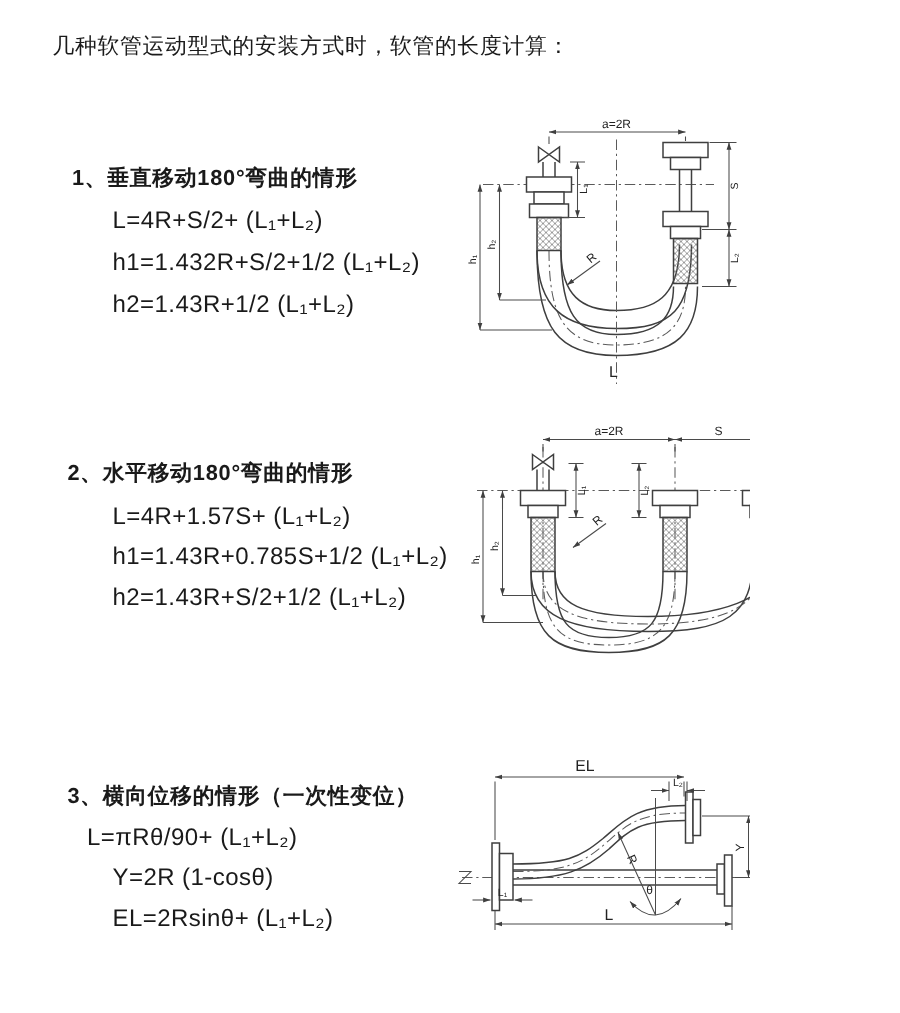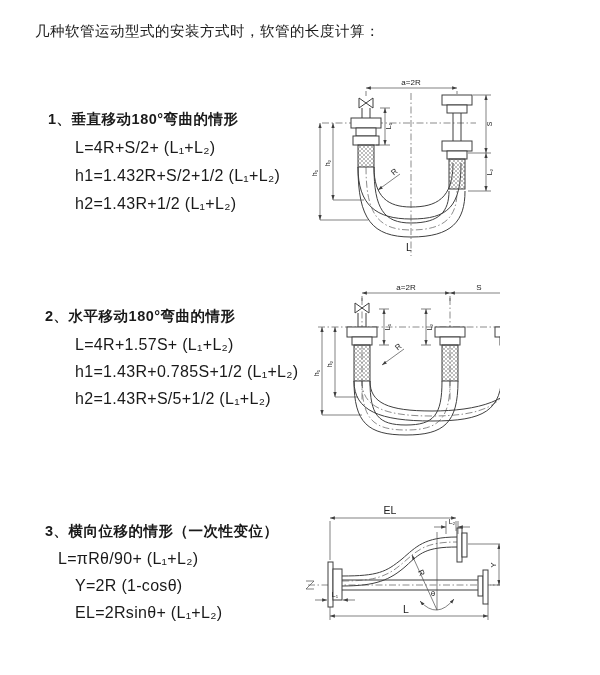--- a/index.html
+++ b/index.html
@@ -37,21 +37,21 @@
   <div class="txt title">几种软管运动型式的安装方式时，软管的长度计算：</div>
 
   <div class="txt heading" id="s1h">1、垂直移动180°弯曲的情形</div>
   <div class="txt formula" id="s1f0">L=4R+S/2+ (L₁+L₂)</div>
   <div class="txt formula" id="s1f1">h1=1.432R+S/2+1/2 (L₁+L₂)</div>
   <div class="txt formula" id="s1f2">h2=1.43R+1/2 (L₁+L₂)</div>
 
   <div class="txt heading" id="s2h">2、水平移动180°弯曲的情形</div>
   <div class="txt formula" id="s2f0">L=4R+1.57S+ (L₁+L₂)</div>
   <div class="txt formula" id="s2f1">h1=1.43R+0.785S+1/2 (L₁+L₂)</div>
-  <div class="txt formula" id="s2f2">h2=1.43R+S/5+1/2 (L₁+L₂)</div>
+  <div class="txt formula" id="s2f2">h2=1.43R+S/2+1/2 (L₁+L₂)</div>
 
   <div class="txt heading" id="s3h">3、横向位移的情形（一次性变位）</div>
   <div class="txt formula" id="s3f0">L=πRθ/90+ (L₁+L₂)</div>
   <div class="txt formula" id="s3f1">Y=2R (1-cosθ)</div>
   <div class="txt formula" id="s3f2">EL=2Rsinθ+ (L₁+L₂)</div>
 
   <svg id="svg1" width="290" height="192" viewBox="0 0 290 192">
     <defs>
       <marker id="ah" viewBox="0 0 6 4" refX="6" refY="2" markerWidth="7" markerHeight="5" orient="auto">
           <path d="M0,0 L6,2 L0,4 Z" fill="#3f3f3f"></path>

